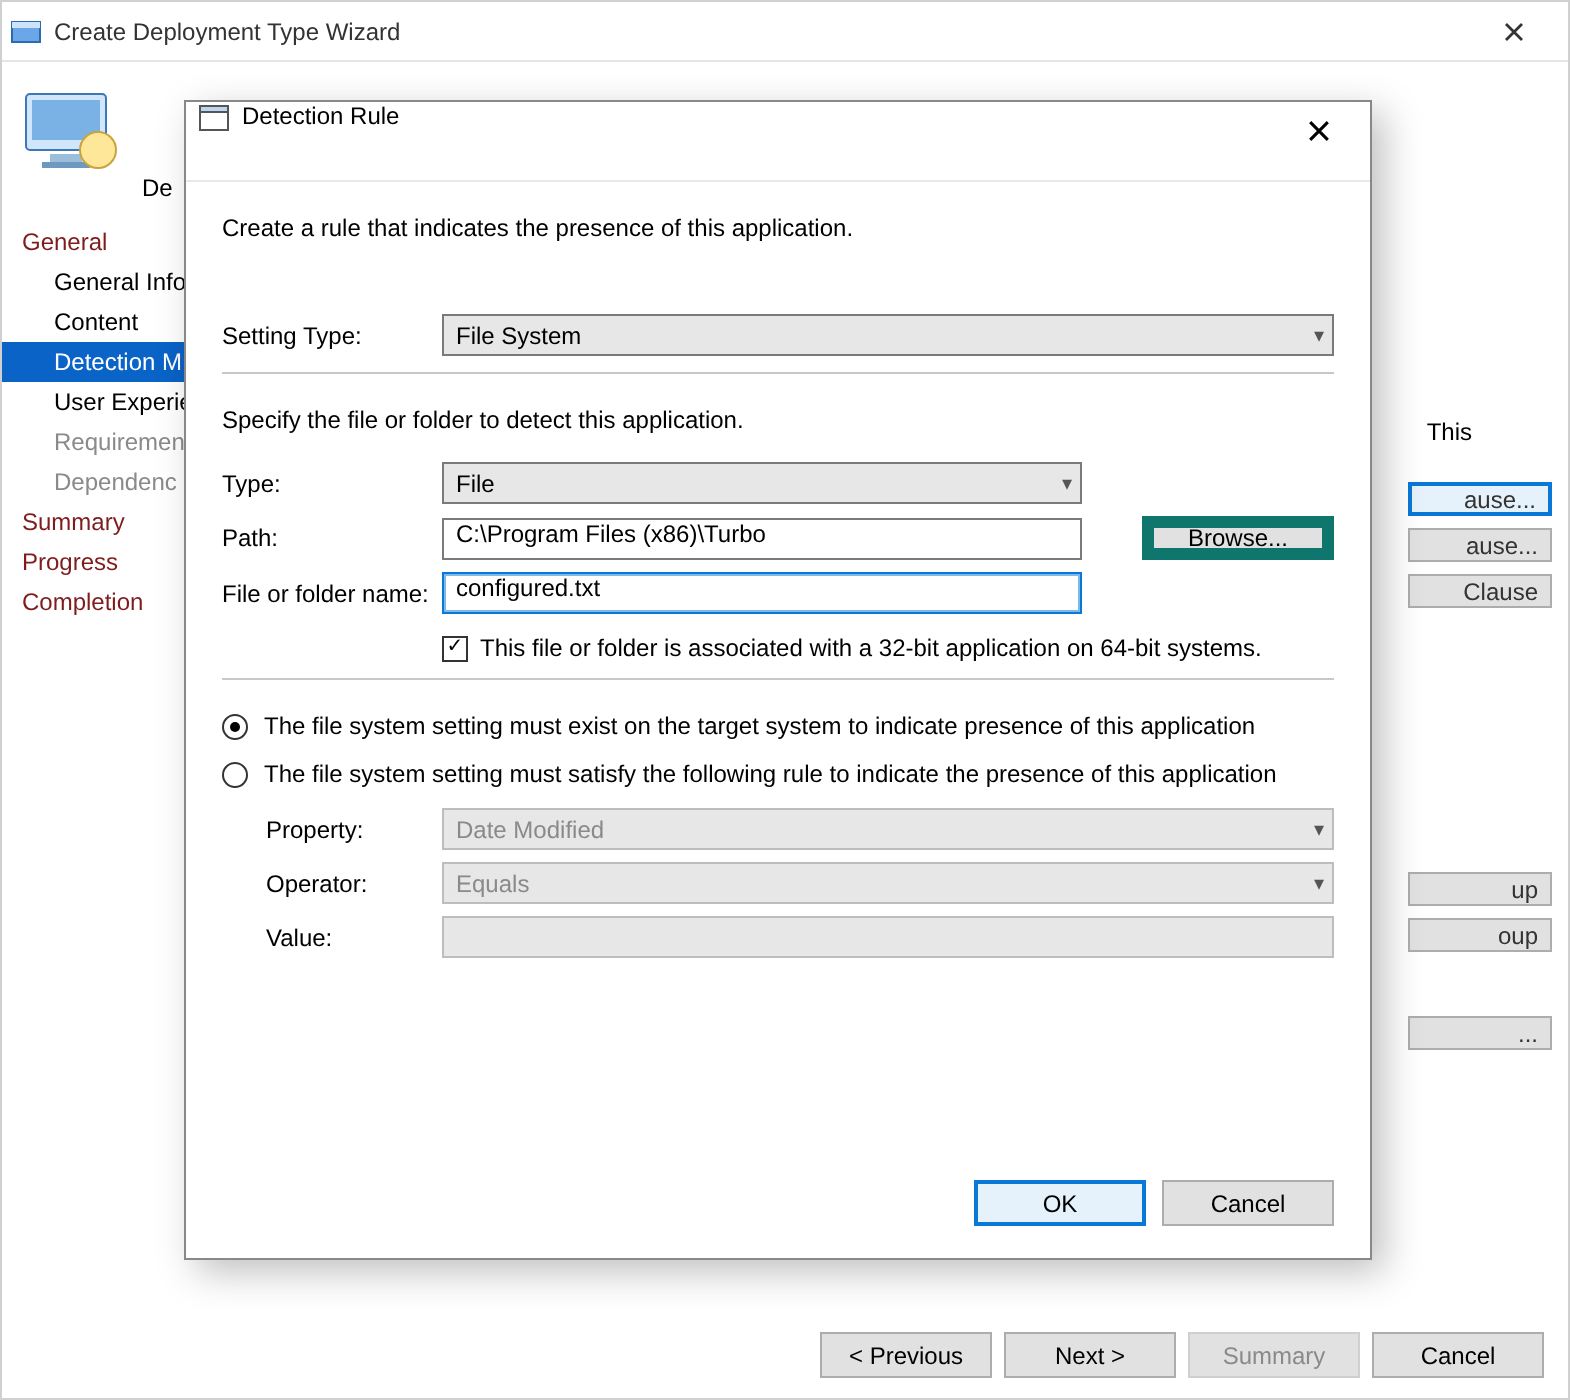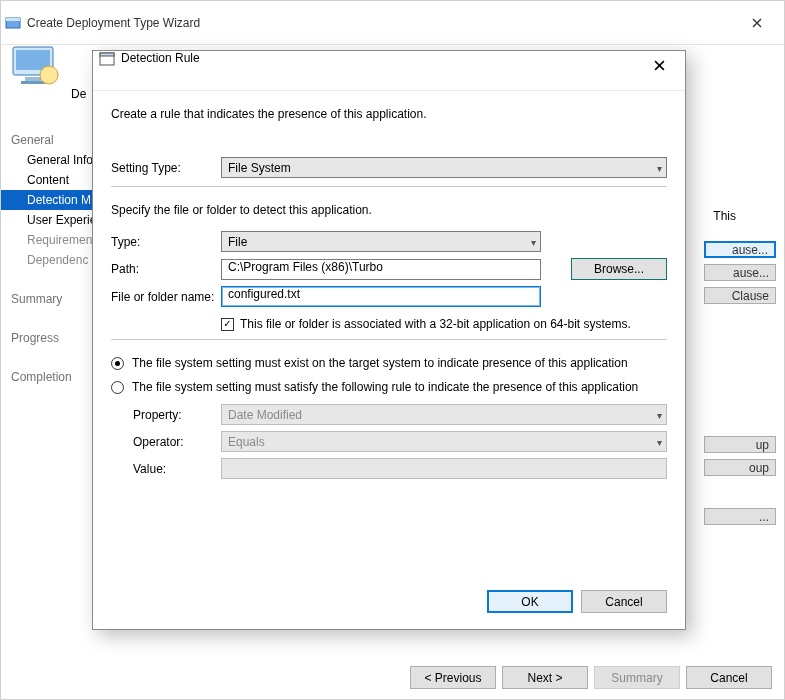--- a/index.html
+++ b/index.html
@@ -15,42 +15,42 @@
     position: relative;
   }
   
   .win-outer {
     position: absolute;
     inset: 0;
     border: 1px solid #d0d0d0;
     background: #fff;
   }
   .titlebar {
-    height: 44px;
+    height: 30px;
     display: flex;
     align-items: center;
     padding: 0 4px;
     border-bottom: 1px solid #e5e5e5;
   }
   .titlebar .icon {
     width: 16px; height: 16px; margin-right: 6px;
   }
   .titlebar .title { flex: 1; font-size: 12px; color: #333; }
   .titlebar .close {
     width: 46px; height: 30px; display:flex; align-items:center; justify-content:center;
     color:#333;
   }
   .outer-body { position:absolute; top:30px; left:0; right:0; bottom:0; }
   .wizard-icon {
     position:absolute; left:10px; top:10px; width:50px; height:50px;
   }
   .side-nav {
     position:absolute; left:0; top:80px; width:130px;
   }
-  .nav-heading { padding:3px 10px; color:#737373;margin-top:19px; }
+  .nav-heading { padding:3px 10px; color:#7f1d1d; }
   .nav-item { padding:3px 10px 3px 26px; color:#000; white-space:nowrap; overflow:hidden; }
   .nav-item.sel { background:#0a63c7; color:#fff; }
   .nav-item.dim { color:#8a8a8a; }
   .right-side-btns {
     position:absolute; right:8px; top:210px; width:72px;
     display:flex; flex-direction:column; gap:6px;
   }
   .ghost-btn {
     height:17px; background:#e1e1e1; border:1px solid #adadad;
     color:#333; display:flex; align-items:center; justify-content:flex-end;
@@ -95,21 +95,21 @@
   }
   .select.med { width:320px; flex:none; }
   .hr { border:none; border-top:1px solid #c8c8c8; margin:8px 0 16px 0; }
   .textin {
     height:21px; border:1px solid #7a7a7a; background:#fff; padding:0 6px;
     display:flex; color:#000;
   }
   .textin.path { width:320px; }
   .textin.focus { border:1px solid #0a78d6; box-shadow: inset 0 0 0 1px #7fb8ea; }
   .btn {
-    height:22px; background:#e1e1e1; border:1px solid #0f766e;
+    height:22px; background:#e1e1e1; border:6px solid #0f766e;
     display:inline-flex; align-items:center; justify-content:center;
     font-size:12px; padding:0 10px;
   }
   .checkrow { display:flex; align-items:center; margin:10px 0 4px 110px; }
   .checkbox {
     width:13px; height:13px; border:1px solid #333; margin-right:6px;
     display:flex; align-items:center; justify-content:center; background:#fff;
     font-size:10px; line-height:1;
   }
   .radio-row { display:flex; align-items:flex-start; margin:10px 0; }

